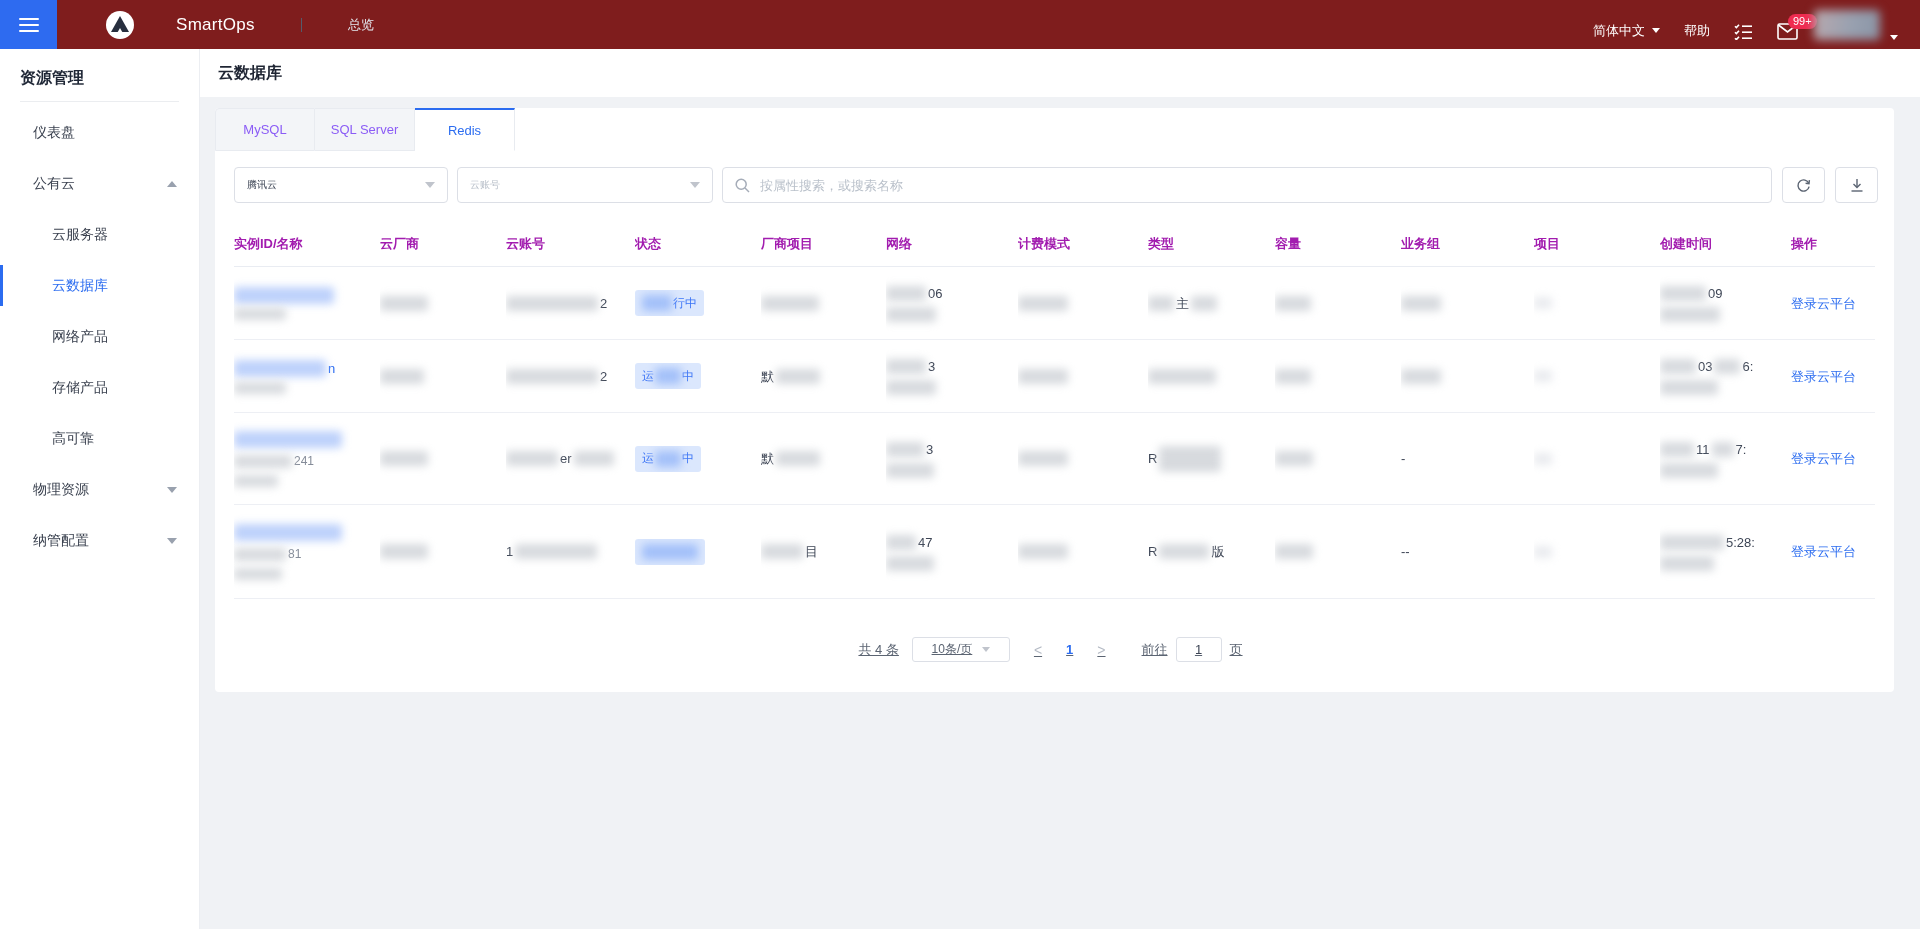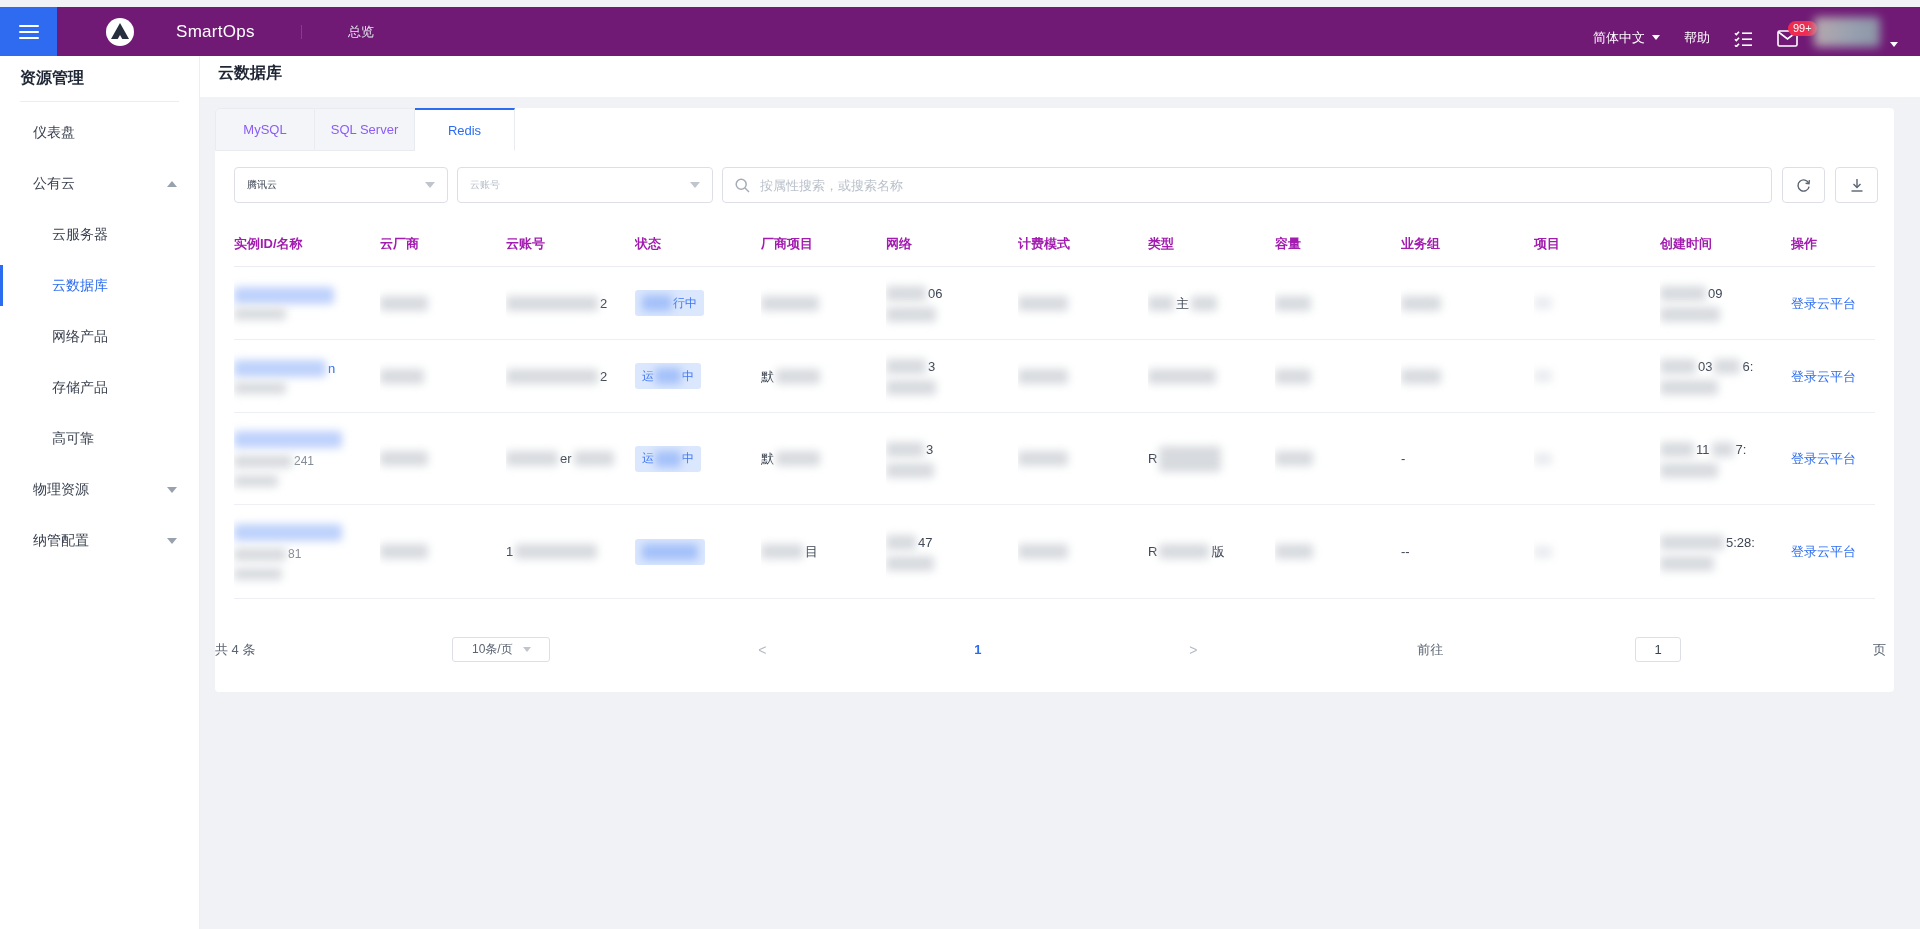--- a/index.html
+++ b/index.html
@@ -2,22 +2,22 @@
 <html><head>
 <meta charset="utf-8">
 <style>
   * { box-sizing: border-box; }
   html,body { margin:0; padding:0; }
   body {
     width:1920px; height:929px; overflow:hidden; position:relative;
     background:#f0f2f5; font-family:"Liberation Sans", sans-serif; color:#3c4454;
   }
   
-  .navbar { position:absolute; top:7px; left:0; width:1920px; height:49px;
-    background:#701a75; display:flex; align-items:center; color:#fff; z-index:30;gap:32px; }
+  .navbar { position:absolute; top:0; left:0; width:1920px; height:49px;
+    background:#7f1d1d; display:flex; align-items:center; color:#fff; z-index:30;gap:32px; }
   .hamburger { width:57px; height:49px; background:#2e6bf0; display:flex; flex-direction:column;
     align-items:center; justify-content:center; gap:4px; cursor:pointer; flex:none; }
   .hamburger i { display:block; width:20px; height:2px; background:#fff; border-radius:1px; }
   .logo { width:28px; height:28px; border-radius:50%; background:#fff; margin-left:17px;
     position:relative; overflow:hidden; flex:none; }
   .logo .peak { position:absolute; left:50%; top:5px; transform:translateX(-50%);
     width:0; height:0; border-left:9px solid transparent; border-right:9px solid transparent;
     border-bottom:16px solid #272e3e; }
   .logo .notch { position:absolute; left:50%; bottom:4px; transform:translateX(-50%);
     width:0; height:0; border-left:4px solid transparent; border-right:4px solid transparent;
@@ -103,22 +103,22 @@
   .cell-line + .cell-line { margin-top:4px; }
   .cell-line.sub { font-size:12px; color:#858c99; }
   .blur { display:inline-block; border-radius:3px; filter:blur(4px); flex:none; }
   .frag-blue { color:#2b6cf0; }
   .status-pill { display:inline-flex; align-items:center; justify-content:center; gap:1px;
     height:26px; border-radius:3px; padding:0 7px; background:#dbe7fd; color:#3b74f6;
     font-size:12px; overflow:hidden; }
   a.op-link { color:#2b6cf0; text-decoration:none; font-size:13px; cursor:pointer; }
 
   
-  .pagination { display:flex; align-items:center; justify-content:space-between;
-    margin:38px 8px 3px 0; font-size:13px; color:#5b6472; }
+  .pagination { display:flex; align-items:center; justify-content:center;
+    margin:38px 8px 3px 0; font-size:13px; color:#5b6472;text-decoration:underline; }
   .pg-size { width:98px; height:25px; border:1px solid #dcdfe6; border-radius:3px;
     display:flex; align-items:center; justify-content:center; gap:10px; font-size:12px;
     margin-left:13px; cursor:pointer; background:#fff; }
   .pg-size .sel-caret { border-left-width:4px; border-right-width:4px; border-top-width:5px; }
   .pg-arrow { color:#b4bac4; padding:0 12px; font-size:14px; cursor:pointer; }
   .pg-arrow.first { margin-left:12px; }
   .pg-current { color:#2b6cf0; padding:0 12px; font-weight:bold; cursor:pointer; }
   .pg-goto { margin-left:24px; }
   .pg-input { width:46px; height:25px; border:1px solid #dcdfe6; border-radius:3px;
     text-align:center; font-size:13px; color:#3c4454; margin:0 8px; outline:none;

